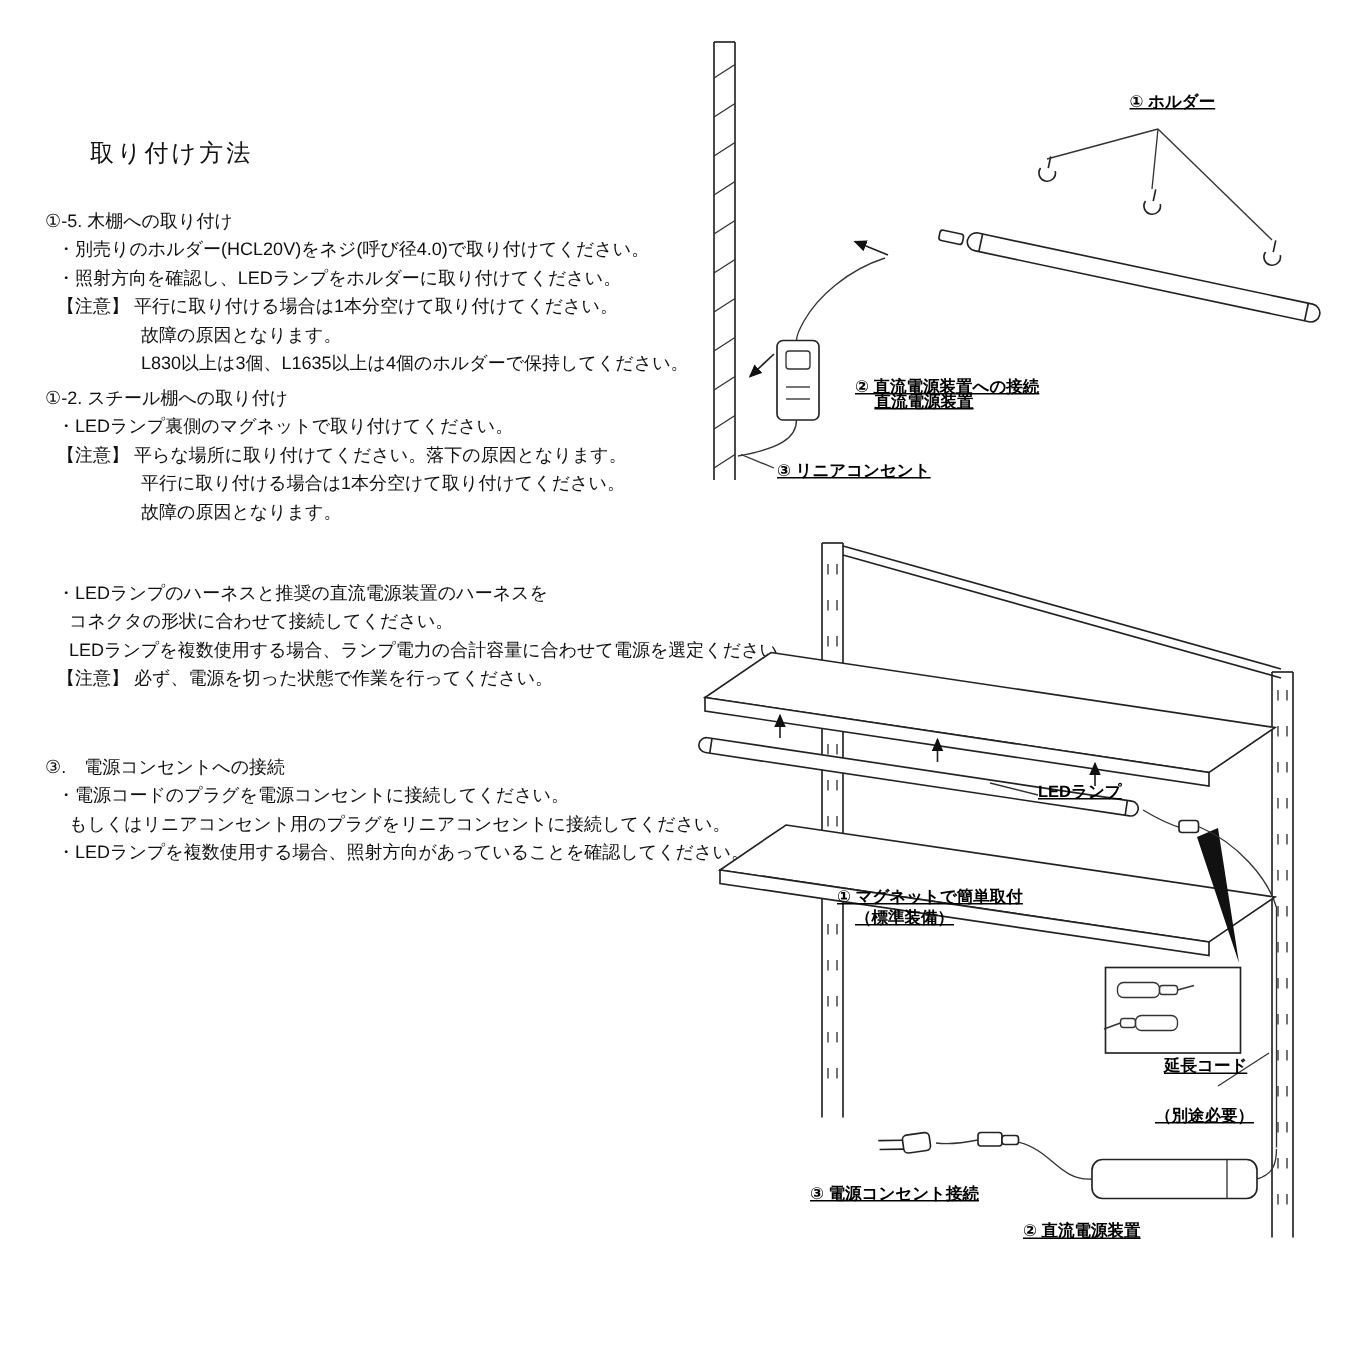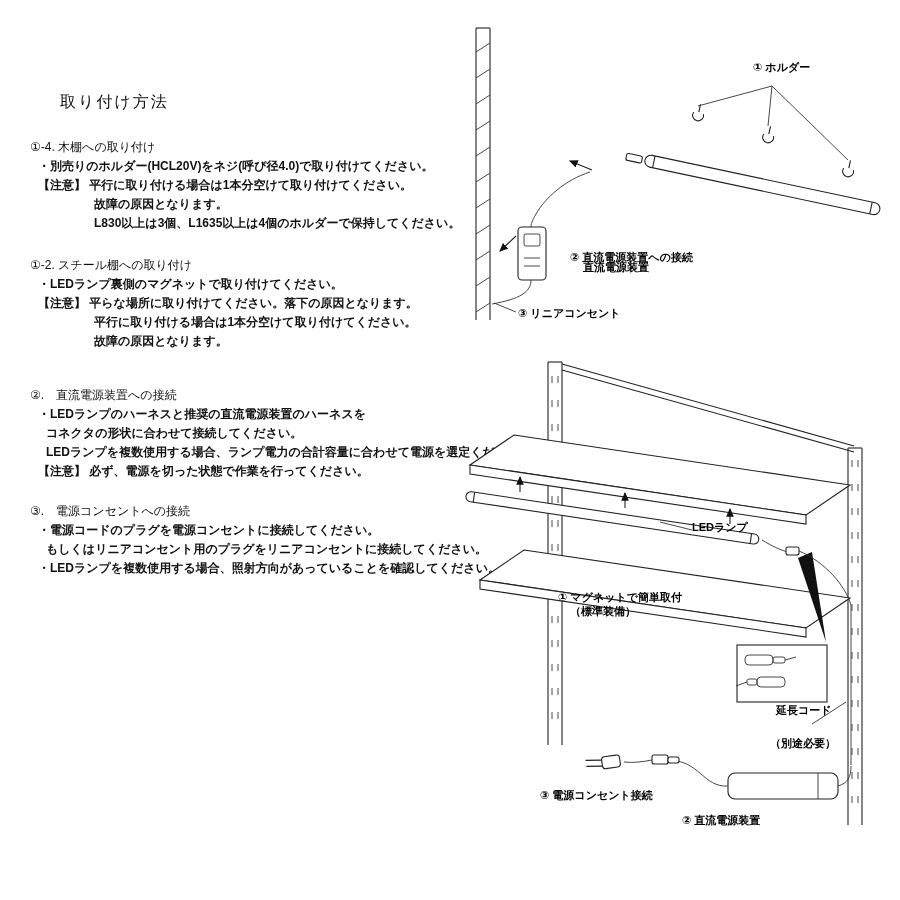--- a/index.html
+++ b/index.html
@@ -1,56 +1,56 @@
 <!DOCTYPE html>
 <html><head>
 <meta charset="utf-8">
 <style>
   html,body{margin:0;padding:0;background:#fff;}
   .page{position:relative;width:900px;height:900px;background:#ffffff;overflow:hidden;
         font-family:"Liberation Sans","DejaVu Sans",sans-serif;color:#111;}
   .title{position:absolute;left:60px;top:92px;font-size:16px;font-weight:normal;
          letter-spacing:2px;margin:0;}
   .sec{position:absolute;left:30px;width:470px;font-size:12px;line-height:19px;}
-  .ln{padding-left:8px;white-space:nowrap;font-weight:bold;}
+  .ln{padding-left:8px;white-space:nowrap;}
   .h{white-space:nowrap;}
   .ind1{padding-left:16px;}
   .ind2{padding-left:64px;}
-  .dlabel{position:absolute;font-size:11px;font-weight:bold;white-space:nowrap;color:#000;}
+  .dlabel{position:absolute;font-size:11px;font-weight:bold;white-space:nowrap;color:#000;text-decoration:underline;}
   svg{position:absolute;}
   .art{stroke:#222;stroke-width:1.1;fill:none;}
   .artthin{stroke:#333;stroke-width:0.9;fill:none;}
   .artwhite{stroke:#222;stroke-width:1.1;fill:#ffffff;}
   .artblack{fill:#111;stroke:none;}
 </style>
 </head>
 <body>
 
 <div class="page">
 
   <h1 class="title">取り付け方法</h1>
 
   <div class="sec" style="top:138px">
-    <div class="h">①-4. 木棚への取り付け</div>
+    <div class="h">①-5. 木棚への取り付け</div>
     <div class="ln">・別売りのホルダー(HCL20V)をネジ(呼び径4.0)で取り付けてください。</div>
+    <div class="ln">・照射方向を確認し、LEDランプをホルダーに取り付けてください。</div>
     <div class="ln">【注意】 平行に取り付ける場合は1本分空けて取り付けてください。</div>
     <div class="ln ind2">故障の原因となります。</div>
     <div class="ln ind2">L830以上は3個、L1635以上は4個のホルダーで保持してください。</div>
   </div>
 
   <div class="sec" style="top:256px">
     <div class="h">①-2. スチール棚への取り付け</div>
     <div class="ln">・LEDランプ裏側のマグネットで取り付けてください。</div>
     <div class="ln">【注意】 平らな場所に取り付けてください。落下の原因となります。</div>
     <div class="ln ind2">平行に取り付ける場合は1本分空けて取り付けてください。</div>
     <div class="ln ind2">故障の原因となります。</div>
   </div>
 
   <div class="sec" style="top:386px">
-    <div class="h">②.　直流電源装置への接続</div>
     <div class="ln">・LEDランプのハーネスと推奨の直流電源装置のハーネスを</div>
     <div class="ln ind1">コネクタの形状に合わせて接続してください。</div>
     <div class="ln ind1">LEDランプを複数使用する場合、ランプ電力の合計容量に合わせて電源を選定ください。</div>
     <div class="ln">【注意】 必ず、電源を切った状態で作業を行ってください。</div>
   </div>
 
   <div class="sec" style="top:502px">
     <div class="h">③.　電源コンセントへの接続</div>
     <div class="ln">・電源コードのプラグを電源コンセントに接続してください。</div>
     <div class="ln ind1">もしくはリニアコンセント用のプラグをリニアコンセントに接続してください。</div>

